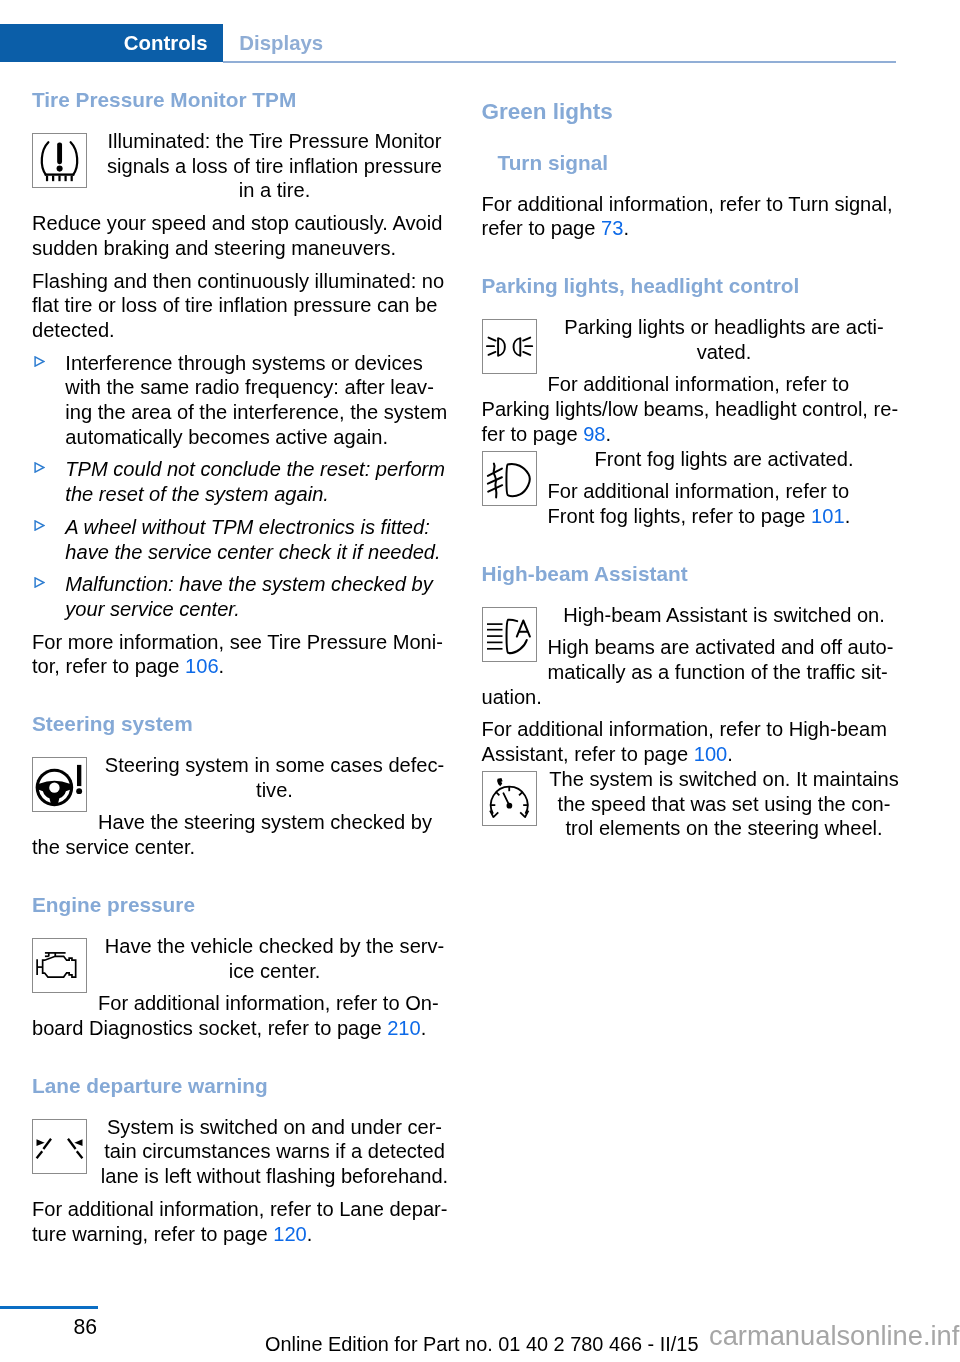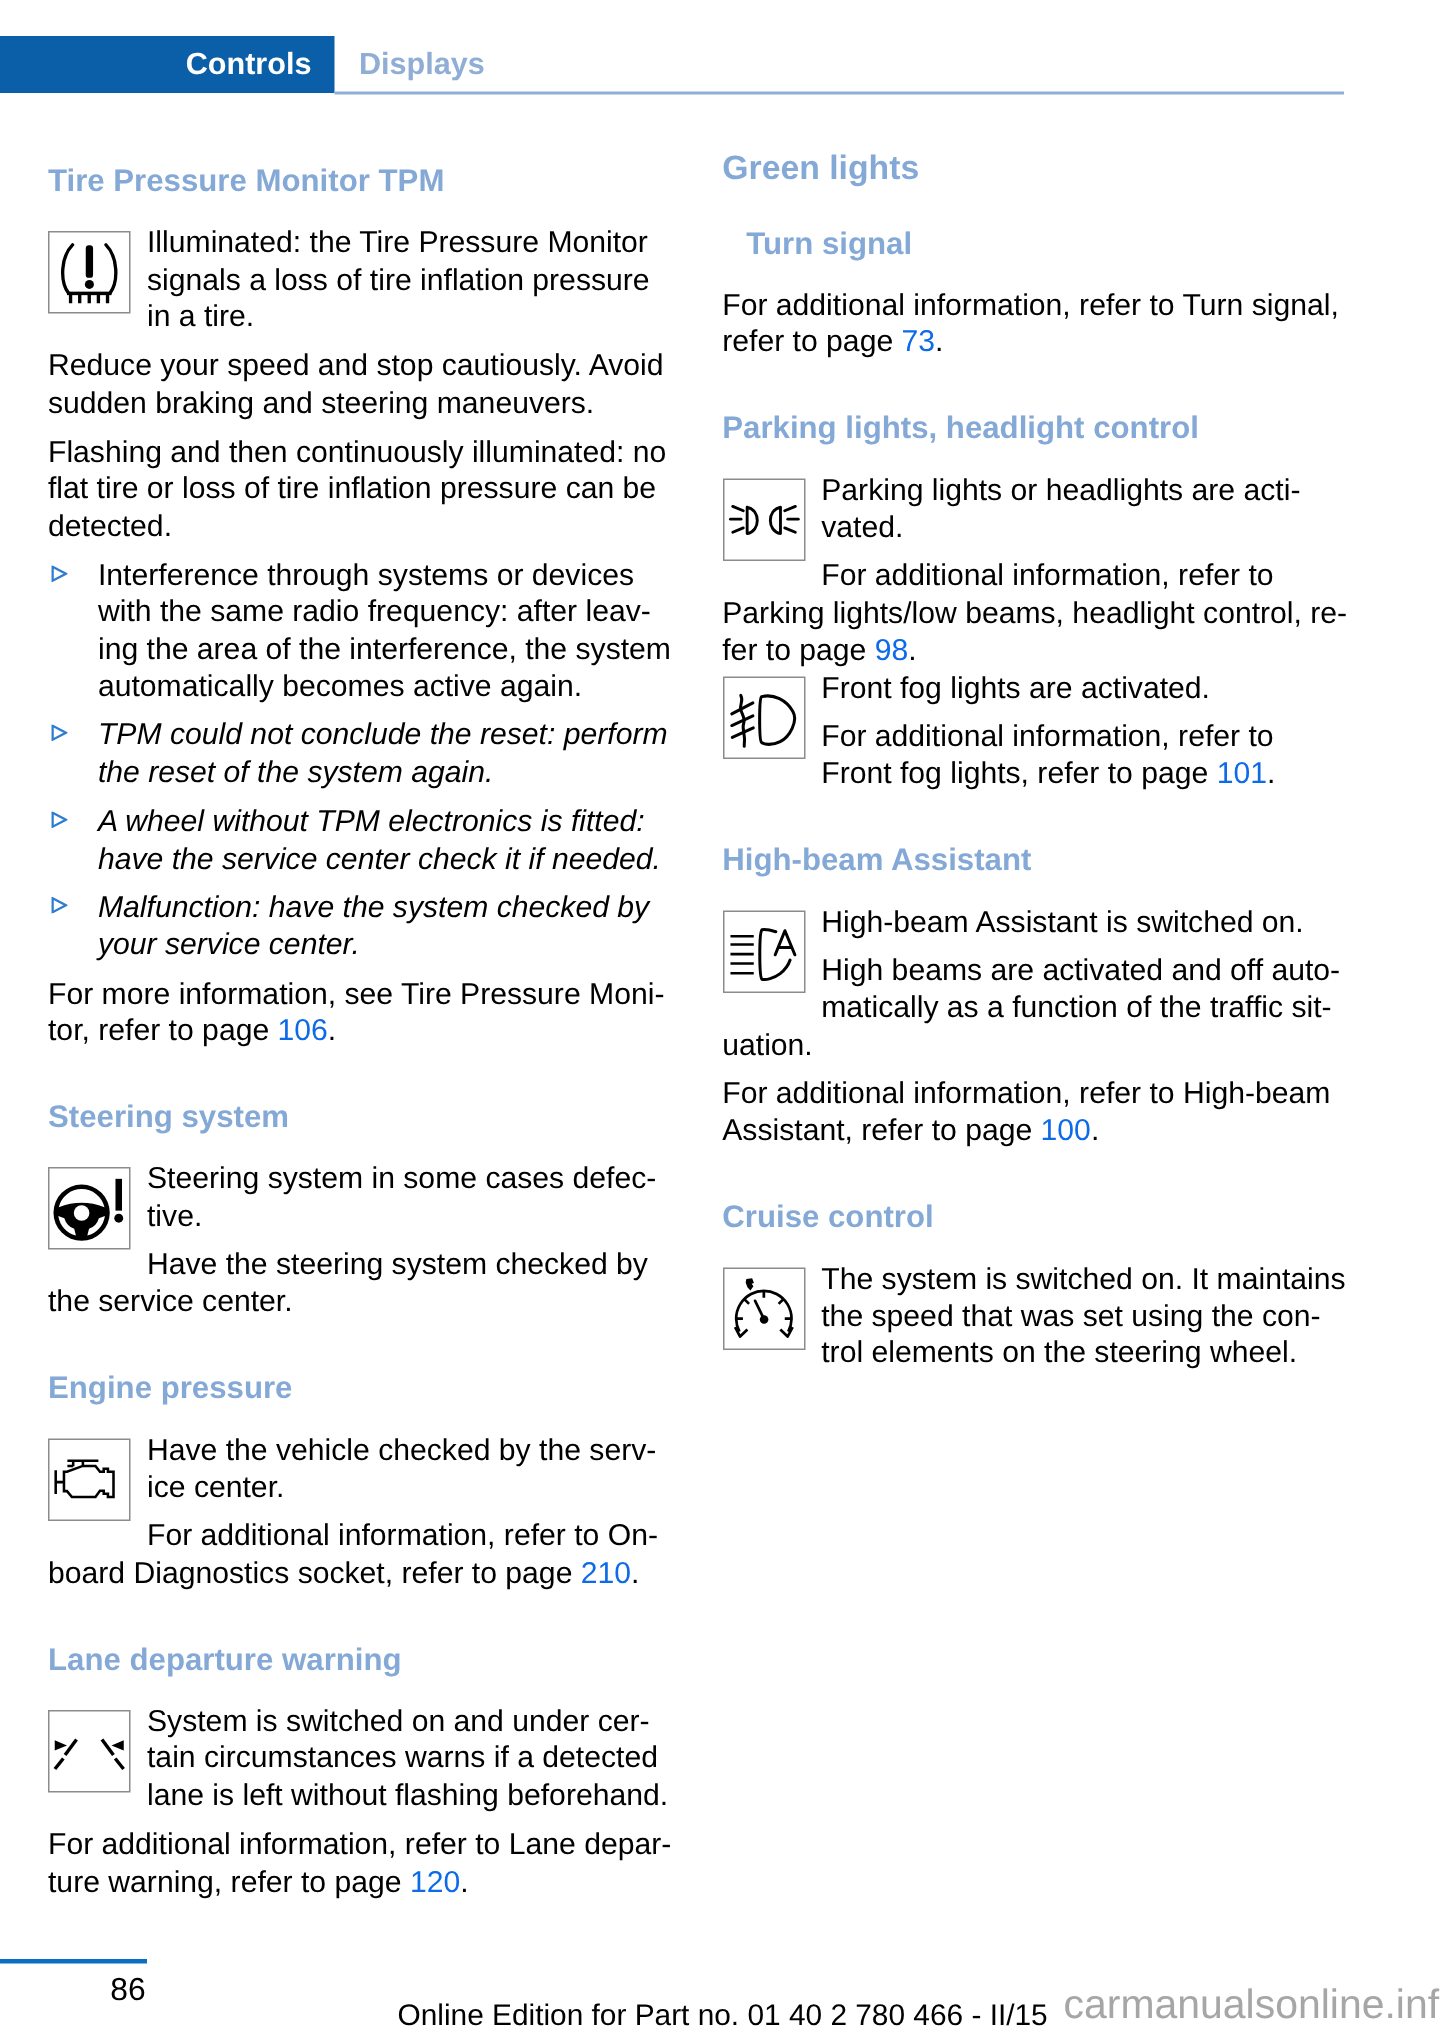--- a/index.html
+++ b/index.html
@@ -12,30 +12,30 @@
   .tabbar{position:absolute;left:0;top:24px;width:960px;height:38px;}
   .tab-active{position:absolute;left:0;top:0;width:223px;height:38px;background:#0b5ea8;}
   .tab-active-label{position:absolute;right:15.4px;top:0;height:38px;display:flex;align-items:center;
                     color:#ffffff;font-size:20.4px;font-weight:bold;white-space:nowrap;}
   .tab-inactive-label{position:absolute;left:239.3px;top:24px;height:38px;display:flex;align-items:center;
                       color:#8fadd5;font-size:20.4px;font-weight:bold;white-space:nowrap;}
   .tab-rule{position:absolute;left:223px;top:60.5px;width:672.5px;height:2px;background:#91aed6;}
 
   
   .col{position:absolute;width:419px;}
-  .col-left{left:32px;top:108px;}
+  .col-left{left:32px;top:87px;}
   .col-right{left:481.5px;top:98.9px;}
 
   h3.sec{font-size:20.8px;font-weight:bold;color:#85a9d6;margin:32px 0 16px 0;padding:0;line-height:26px;}
   .col > h3.sec:first-child{margin-top:0;}
   h2.big{font-size:22.5px;font-weight:bold;color:#85a9d6;margin:0 0 25.7px 0;padding:0;line-height:25px;}
   h2.big + h3.sec{margin-top:0;margin-left:16px;}
 
   p.body{font-size:20.1px;line-height:24.7px;hyphens:manual;-webkit-hyphens:manual;color:#000;margin:8px 0 0 0;padding:0;}
-  .sectop{margin-top:0 !important;}
+  .sectop{margin-top:0 !important;text-align:center;}
   
   .blue{color:#0d6ae8;}
 
   .iconblock{position:relative;}
   .iconbox{float:left;width:55px;height:55px;border:1px solid #8b8b8b;box-sizing:border-box;
            background:#fff;overflow:hidden;margin:0 11px 3px 0;position:relative;top:4.0px;}
   .iconbox svg{display:block;width:53px;height:53px;}
   .clearfix::after{content:"";display:block;clear:both;}
 
   ul.bullets{margin:8px 0 0 0;padding:0;list-style:none;}
@@ -219,21 +219,20 @@
  <g fill="none" stroke="#000" stroke-width="3.8" stroke-linecap="round" stroke-linejoin="round">
   <path d="M63.8 53.8 L76.0 23.6 L88.5 53.8"></path>
   <path d="M68.8 44.6 H83.3"></path>
  </g>
 </svg>
         </span>
 <p class="body sectop">High-beam Assistant is switched on.</p>
 <p class="body">High beams are activated and off auto­matically as a function of the traffic sit­uation.</p>
 </div>
 <p class="body"><span>For additional information, refer to High-beam Assistant, refer to page&nbsp;</span><span class="blue">100</span><span>.</span></p>
-<h3 class="sec">Cruise control</h3>
 <div class="iconblock clearfix">
 <span class="iconbox">
           <svg viewBox="0 0 100 100" xmlns="http://www.w3.org/2000/svg">
  <g fill="none" stroke="#000" stroke-width="3.4" stroke-linecap="butt" stroke-linejoin="miter">
   <path d="M18.8 78.8 A34.8 34.8 0 1 1 80.2 78.8"></path>
   <path d="M49.5 27.7 V36.2"></path>
   <path d="M14.7 62.5 H23.2"></path>
   <path d="M84.3 62.5 H75.8"></path>
   <path d="M24.9 37.9 L30.9 43.9"></path>
   <path d="M74.1 37.9 L68.1 43.9"></path>

